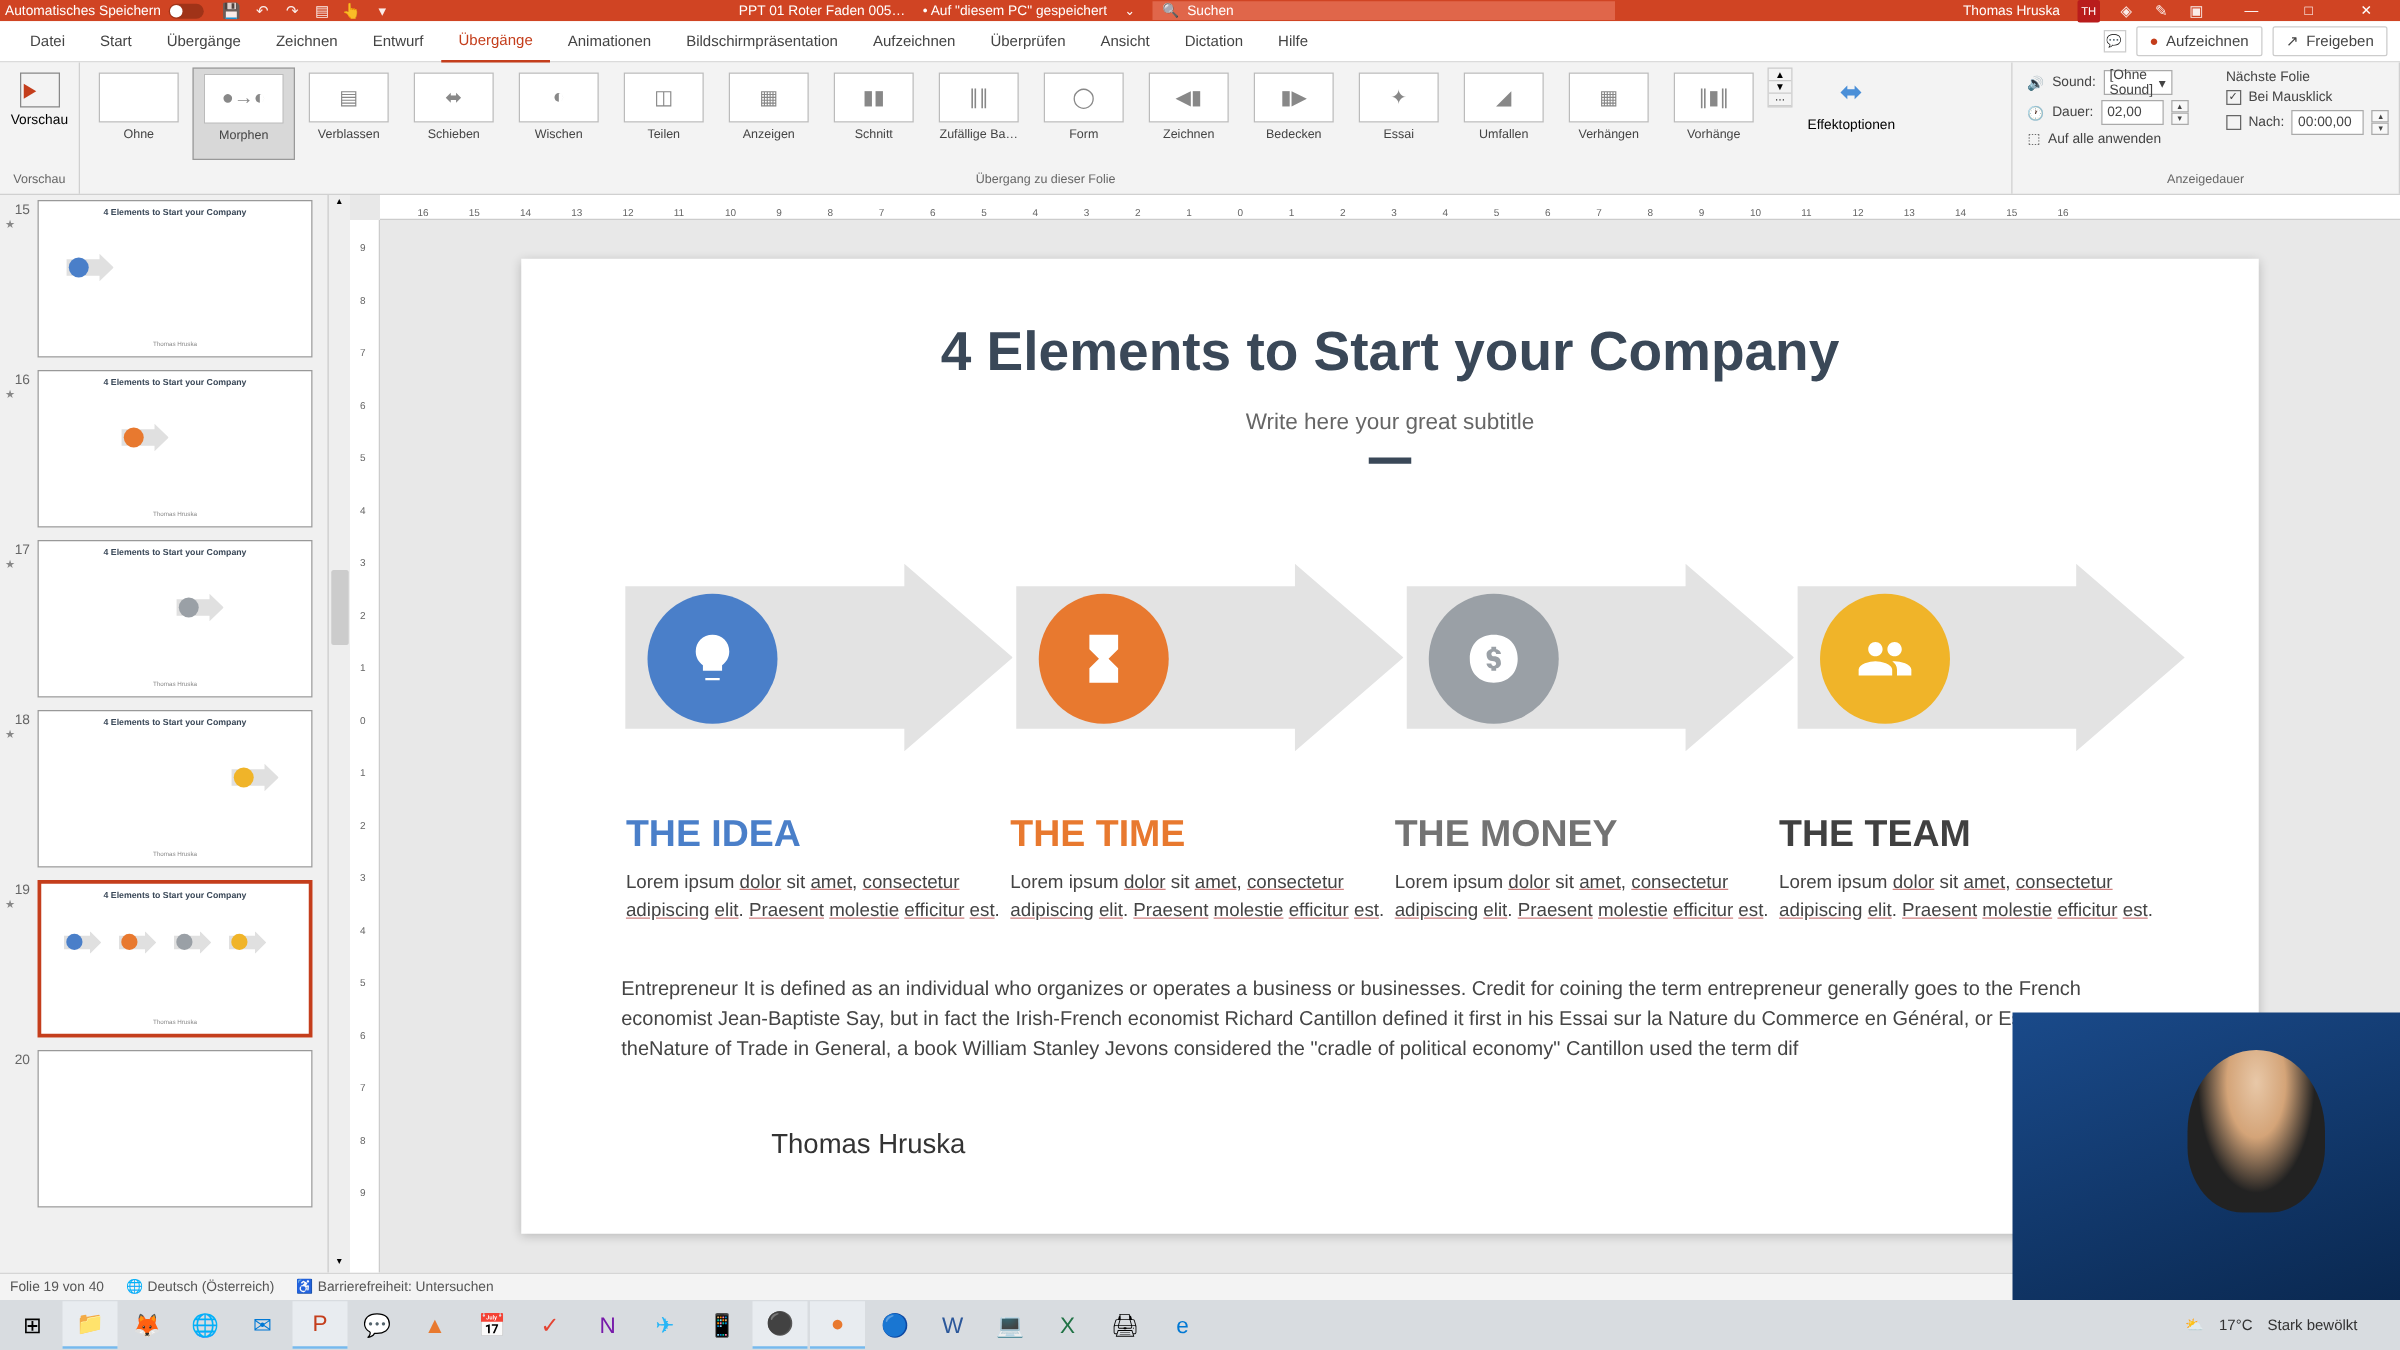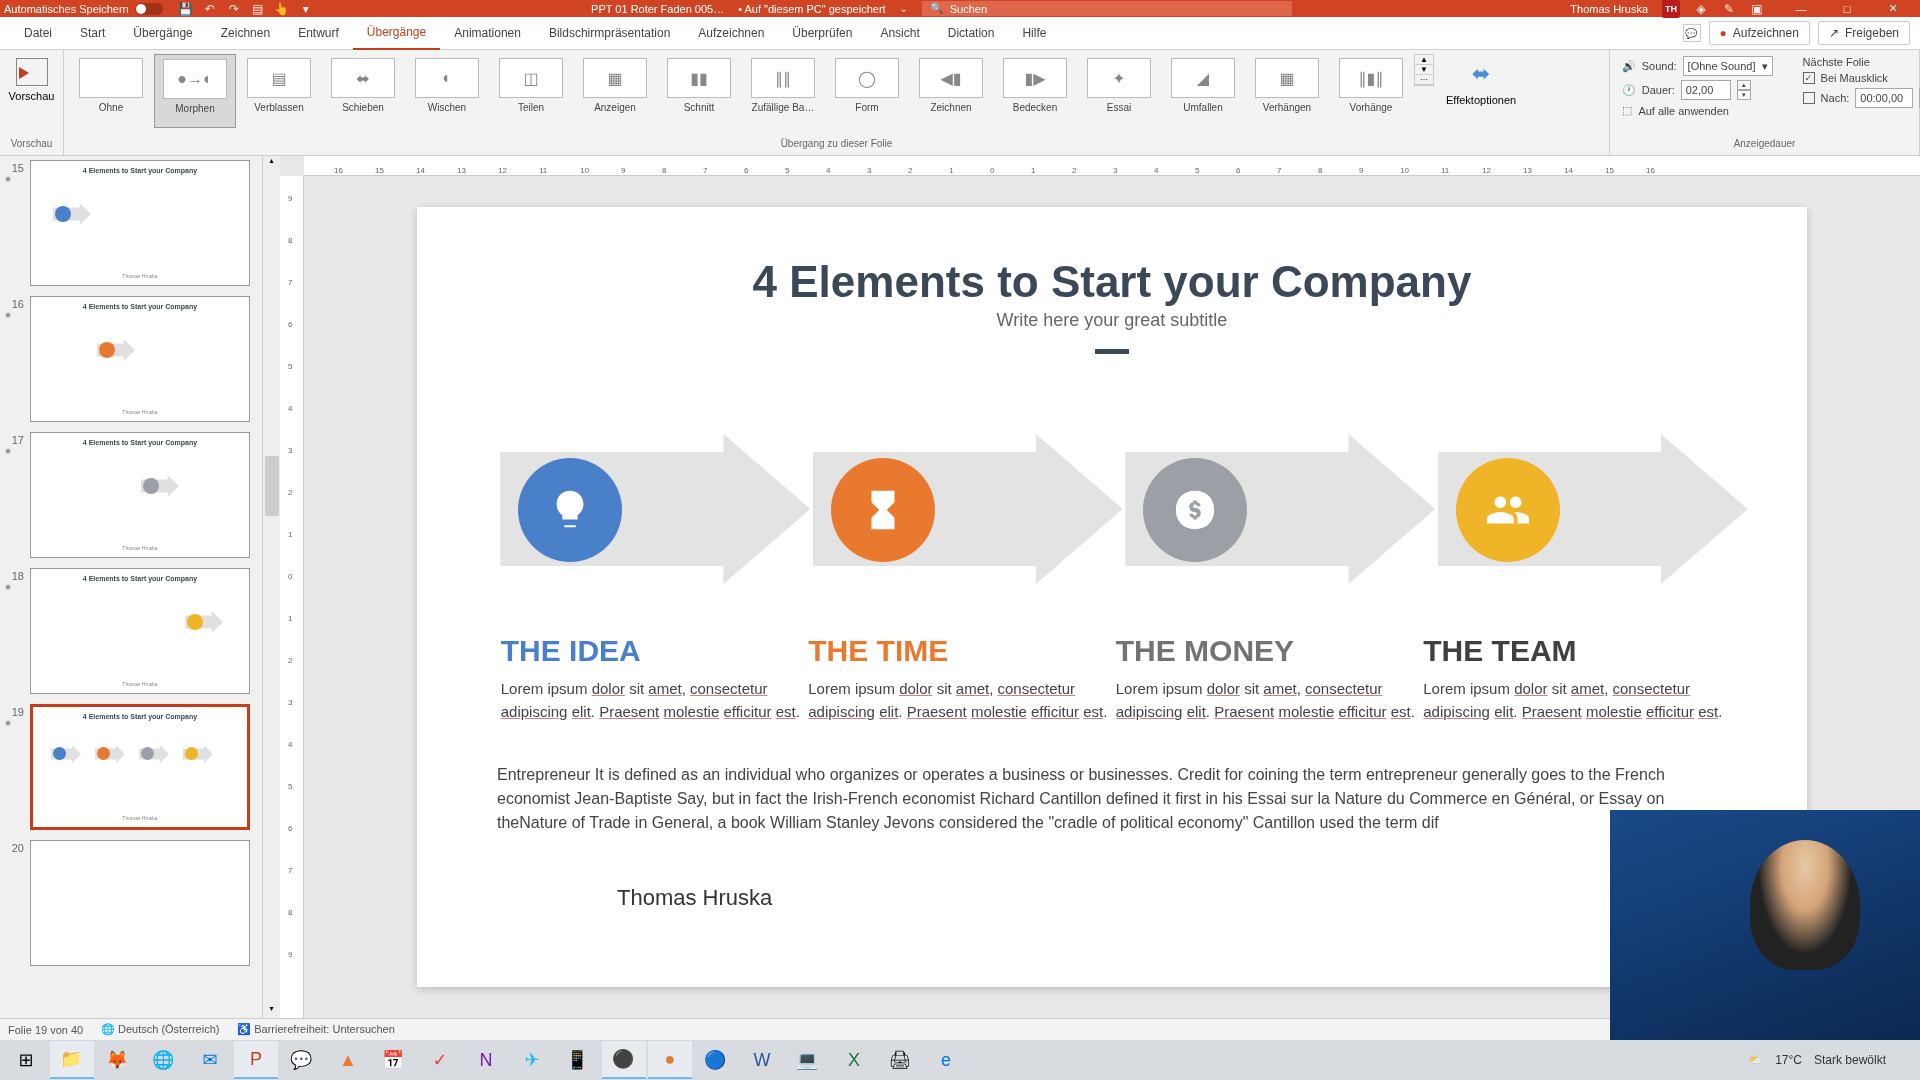--- a/index.html
+++ b/index.html
@@ -8,21 +8,21 @@
 .titlebar .left{display:flex;align-items:center;gap:8px}
 .autosave{display:flex;align-items:center;gap:6px}
 .toggle{width:28px;height:12px;background:#a03318;border-radius:6px;position:relative}
 .toggle::after{content:"";position:absolute;width:10px;height:10px;background:#fff;border-radius:50%;top:1px;left:1px}
 .qat{display:flex;gap:10px;margin-left:8px}
 .qat-ico{width:14px;height:14px;display:flex;align-items:center;justify-content:center;font-size:12px;opacity:.9}
 .titlebar .center{flex:1;display:flex;align-items:center;gap:14px;justify-content:center}
 .docname{font-size:11px}
 .search{background:#e0664a;width:370px;height:15px;display:flex;align-items:center;padding:0 8px;gap:6px;font-size:11px}
 .titlebar .right{display:flex;align-items:center;gap:14px}
-.avatar{width:18px;height:18px;background:#b91c1c;border-radius:2px;display:flex;align-items:center;justify-content:center;font-size:9px;font-weight:bold}
+.avatar{width:18px;height:18px;background:#b91c1c;border-radius:2px;display:flex;align-items:center;justify-content:center;font-size:9px;font-weight:normal}
 .winbtns{display:flex;gap:0}
 .winbtn{width:46px;height:17px;display:flex;align-items:center;justify-content:center;font-size:11px}
 
 .tabs{height:33px;background:#fff;display:flex;align-items:center;border-bottom:1px solid #d0d0d0;padding:0 10px;gap:0;font-size:12px;color:#444}
 .tab{padding:0 14px;height:33px;display:flex;align-items:center;cursor:pointer}
 .tab.active{color:#c43e1c;border-bottom:2px solid #c43e1c;font-weight:500}
 .tabs-right{margin-left:auto;display:flex;gap:8px;align-items:center}
 .tab-btn{border:1px solid #ccc;padding:4px 10px;font-size:12px;border-radius:2px;display:flex;align-items:center;gap:6px;height:24px}
 .collapse-ico{width:18px;height:18px;border:1px solid #ccc;display:flex;align-items:center;justify-content:center;font-size:10px}
 
@@ -36,21 +36,21 @@
 .trans-item{width:82px;height:74px;display:flex;flex-direction:column;align-items:center;gap:4px;padding:4px 2px}
 .trans-item.sel{background:#d8d8d8;border:1px solid #999}
 .trans-ico{width:64px;height:40px;background:#fff;border:1px solid #bbb;display:flex;align-items:center;justify-content:center;position:relative}
 .trans-label{font-size:10px;color:#444}
 .gallery-more{width:20px;display:flex;flex-direction:column;border:1px solid #ccc}
 .gallery-more div{flex:1;display:flex;align-items:center;justify-content:center;font-size:8px;border-bottom:1px solid #ccc}
 .effekt-btn{display:flex;flex-direction:column;align-items:center;gap:4px;padding:4px 10px}
 .effekt-ico{width:32px;height:32px;display:flex;align-items:center;justify-content:center;color:#4a8fd8;font-size:22px}
 .timing{display:flex;flex-direction:column;gap:4px;padding:2px 6px;font-size:11px;color:#444}
 .timing-row{display:flex;align-items:center;gap:6px}
-.timing-input{width:90px;height:20px;border:1px solid #aaa;font-size:11px;padding:0 4px;display:flex;align-items:center;background:#fff}
+.timing-input{width:55px;height:20px;border:1px solid #aaa;font-size:11px;padding:0 4px;display:flex;align-items:center;background:#fff}
 .spin{width:14px;display:flex;flex-direction:column}
 .spin div{height:10px;border:1px solid #aaa;font-size:7px;display:flex;align-items:center;justify-content:center;background:#f8f8f8}
 .chk{width:12px;height:12px;border:1px solid #666;display:inline-block}
 .chk.checked::after{content:"✓";font-size:9px;position:relative;top:-2px;left:1px}
 
 .workarea{display:flex;height:calc(1080px - 17px - 33px - 106px - 22px - 40px)}
 .slidepanel{width:280px;background:#f0f0f0;display:flex;flex-direction:column;position:relative}
 .slidepanel-scroll{flex:1;overflow:hidden;padding:4px 8px 4px 4px}
 .thumb-wrap{display:flex;gap:6px;margin-bottom:10px}
 .thumb-num{width:20px;font-size:11px;color:#666;text-align:right;padding-top:2px}
@@ -62,21 +62,21 @@
 .thumb-circle{position:absolute;width:16px;height:16px;border-radius:50%}
 .panel-scroll{position:absolute;right:0;top:0;width:18px;height:100%;background:#eee;border-left:1px solid #ccc}
 .panel-scroll-thumb{position:absolute;width:14px;left:2px;background:#ccc;border-radius:2px}
 
 .editor{flex:1;background:#e8e8e8;position:relative;display:flex;flex-direction:column}
 .ruler-h{height:20px;background:#fff;border-bottom:1px solid #ccc;position:relative;font-size:8px;color:#666;margin-left:24px}
 .ruler-v{width:24px;background:#fff;border-right:1px solid #ccc;position:absolute;left:0;top:20px;bottom:0;font-size:8px;color:#666}
 .canvas-wrap{flex:1;display:flex;align-items:center;justify-content:center;position:relative;margin-left:24px}
 .slide{width:1390px;height:780px;background:#fff;box-shadow:0 2px 8px rgba(0,0,0,0.2);position:relative;padding:40px 60px}
 .slide-title{font-size:44px;font-weight:bold;color:#3a4858;text-align:center;margin-top:10px}
-.slide-sub{font-size:18px;color:#666;text-align:center;margin-top:3px}
+.slide-sub{font-size:18px;color:#666;text-align:center;margin-top:20px}
 .slide-div{width:34px;height:5px;background:#3a4858;margin:18px auto 0}
 .arrows-row{display:flex;justify-content:space-around;margin-top:70px;padding:0 10px}
 .big-arrow{width:310px;height:170px;position:relative}
 .arrow-shape{position:absolute;width:310px;height:150px;left:12px;top:10px;background:#e3e3e3;clip-path:polygon(0 12%,72% 12%,72% 0,100% 50%,72% 100%,72% 88%,0 88%)}
 .big-circle{position:absolute;width:104px;height:104px;border-radius:50%;left:30px;top:34px;display:flex;align-items:center;justify-content:center}
 .big-circle svg{width:46px;height:46px;fill:#fff}
 .cols{display:flex;justify-content:space-around;margin-top:40px;padding:0 20px}
 .col{width:300px}
 .col-h{font-size:30px;font-weight:bold;margin-bottom:10px}
 .col-p{font-size:15px;color:#444;line-height:1.5}

